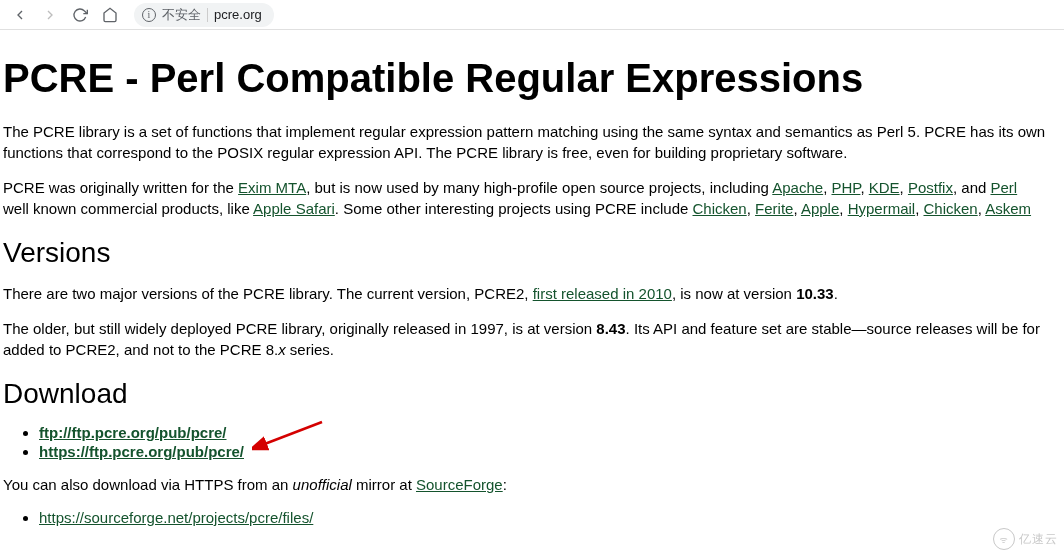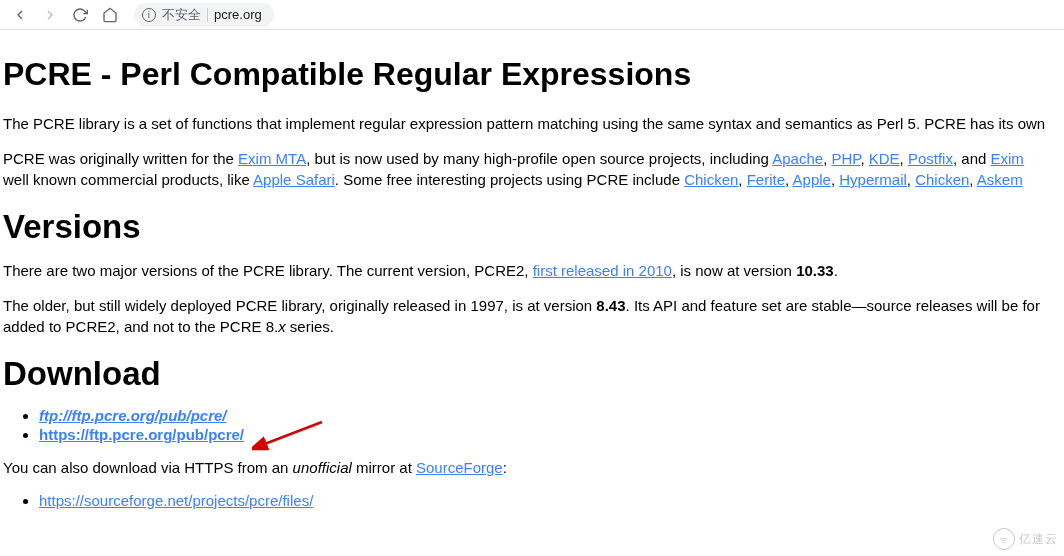--- a/index.html
+++ b/index.html
@@ -53,32 +53,32 @@
       font-family: serif;
     }
     .url-divider { width:1px; height:14px; background:#ccc; }
     .url-text { color:#202124; }
     .content {
       padding: 10px 3px 10px 3px;
       font-size: 15px;
       color: #000;
     }
     .content h1 {
-      font-size: 32px;
+      font-size: 40px;
       font-weight: 700;
       margin: 16px 0 20px 0;
     }
     .content h2 {
-      font-size: 33px;
-      font-weight: 700;
+      font-size: 28px;
+      font-weight: 400;
       margin: 18px 0 14px 0;
     }
     .content p { margin: 0 0 14px 0; line-height: 1.4; white-space: nowrap; }
-    .content a { color: #3b82f6; text-decoration: underline; }
-    .content a:visited, .visited { color: #551a8b; font-style: italic; }
+    .content a { color: #14532d; text-decoration: underline; }
+    .content a:visited, .visited { color: #551a8b; }
     .content ul { margin: 0 0 14px 36px; }
     .content li { margin: 2px 0; }
     .italic { font-style: italic; }
     .bold { font-weight: 700; margin-top: 36px; }
     .arrow-overlay {
       position: absolute;
       left: 252px;
       top: 417px;
       pointer-events: none;
     }
@@ -132,25 +132,26 @@
     <span class="url-divider"></span>
     <span class="url-text">pcre.org</span>
   </div>
 </div>
 
 <div class="content">
   <h1>PCRE - Perl Compatible Regular Expressions</h1>
 
   <p>
     <span>The PCRE library is a set of functions that implement regular expression pattern matching using the same syntax and semantics as Perl 5. PCRE has its own</span><br>
+    <span>functions that correspond to the POSIX regular expression API. The PCRE library is free, even for building proprietary software.</span>
   </p>
 
   <p>
-    <span>PCRE was originally written for the </span><a href="#">Exim MTA</a><span>, but is now used by many high-profile open source projects, including </span><a href="#">Apache</a>, <a href="#">PHP</a>, <a href="#">KDE</a>, <a href="#">Postfix</a><span>, and </span><a href="#">Exim</a><br>
-    <span>well known commercial products, like </span><a href="#">Apple Safari</a><span>. Some free interesting projects using PCRE include </span><a href="#">Chicken</a>, <a href="#">Ferite</a>, <a href="#">Apple</a>, <a href="#">Hypermail</a>, <a href="#">Chicken</a>, <a href="#">Askem</a>
+    <span>PCRE was originally written for the </span><a href="#">Exim MTA</a><span>, but is now used by many high-profile open source projects, including </span><a href="#">Apache</a>, <a href="#">PHP</a>, <a href="#">KDE</a>, <a href="#">Postfix</a><span>, and </span><a href="#">Perl</a><br>
+    <span>well known commercial products, like </span><a href="#">Apple Safari</a><span>. Some other interesting projects using PCRE include </span><a href="#">Chicken</a>, <a href="#">Ferite</a>, <a href="#">Apple</a>, <a href="#">Hypermail</a>, <a href="#">Chicken</a>, <a href="#">Askem</a>
   </p>
 
   <h2>Versions</h2>
 
   <p>
     <span>There are two major versions of the PCRE library. The current version, PCRE2, </span><a href="#">first released in 2010</a><span>, is now at version </span><span class="bold">10.33</span><span>.</span>
   </p>
 
   <p>
     <span>The older, but still widely deployed PCRE library, originally released in 1997, is at version </span><span class="bold">8.43</span><span>. Its API and feature set are stable—source releases will be for</span><br>

